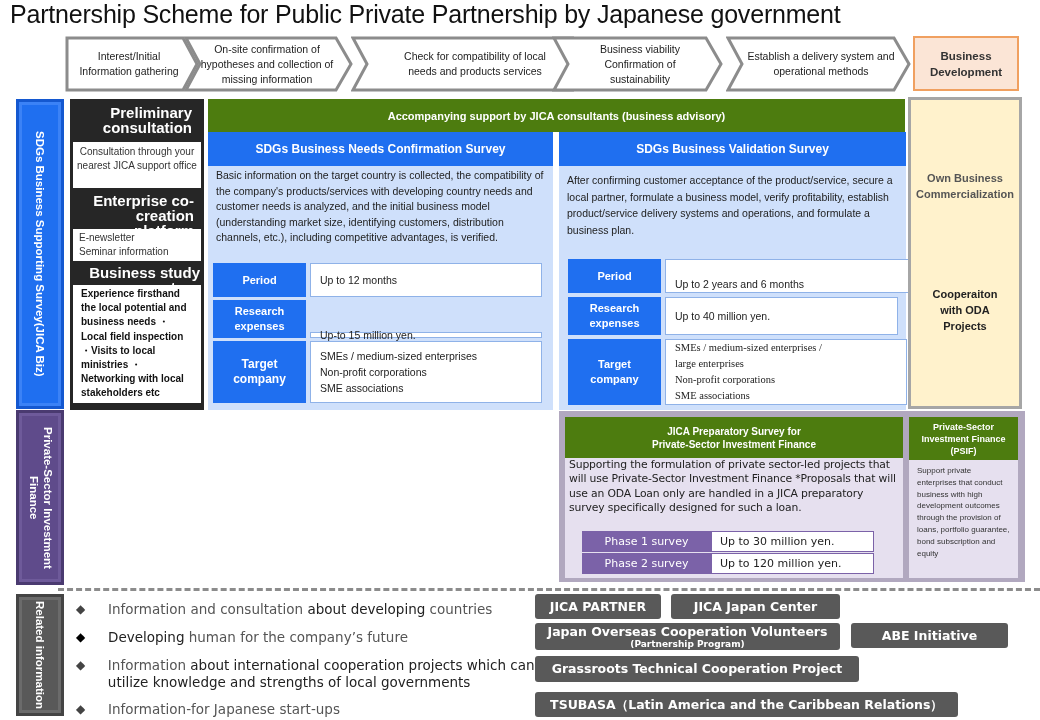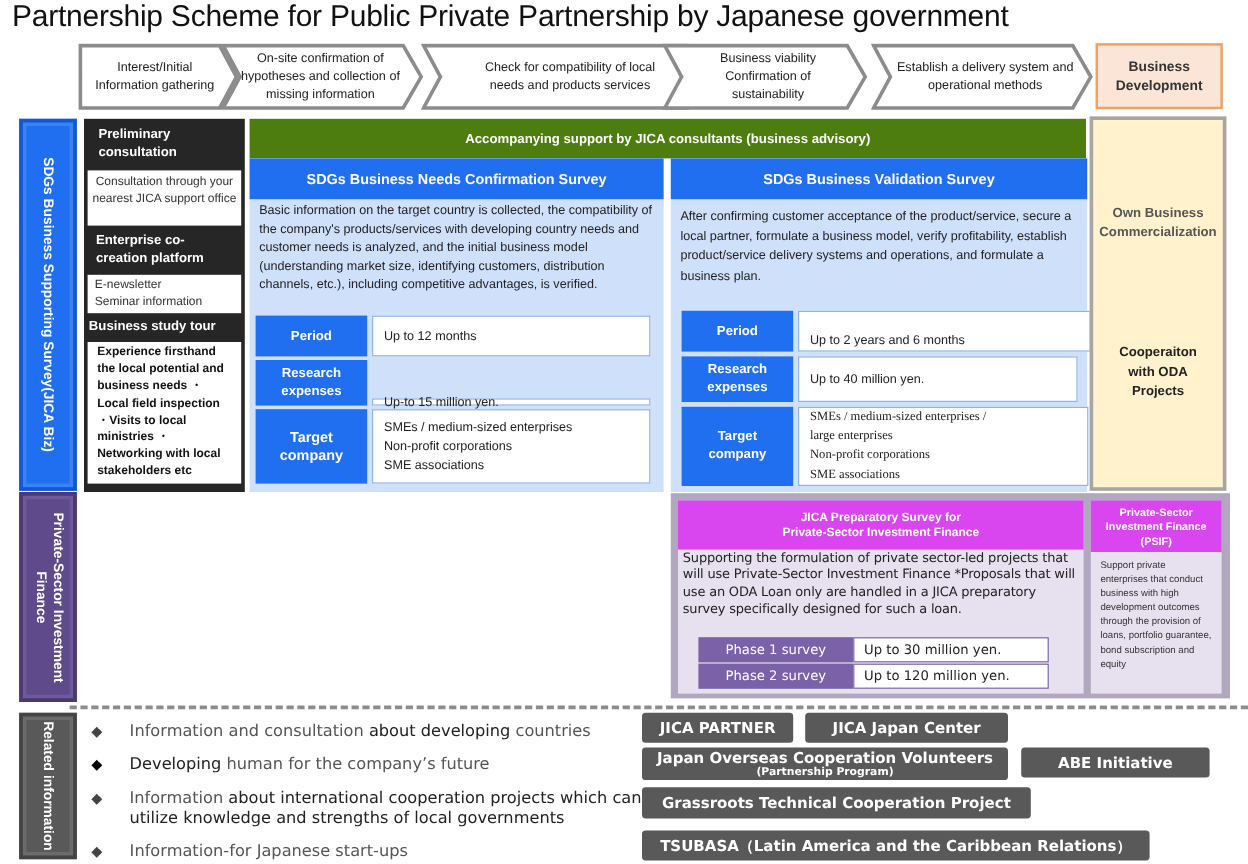--- a/index.html
+++ b/index.html
@@ -18,39 +18,39 @@
   
   .vbar { display: flex; align-items: center; justify-content: center; }
   .vbar .vt { writing-mode: vertical-rl; color: #fff; font-weight: bold; font-size: 11.5px; line-height: 14px; text-align: center; font-family: "Liberation Sans", sans-serif; }
   .vbar-blue { left: 16px; top: 99px; width: 48px; height: 310px; background: #1f6ff0; border: 3px solid #1458d0; box-shadow: inset 0 0 0 3px #3b82f6; }
   .vbar-purple { left: 16px; top: 410px; width: 48px; height: 175px; background: #5f4b8b; border: 3px solid #4a3a70; box-shadow: inset 0 0 0 3px #6e5a9a; }
   .vbar-gray { left: 16px; top: 594px; width: 48px; height: 122px; background: #595959; border: 3px solid #444; box-shadow: inset 0 0 0 3px #6b6b6b; }
   .vbar-gray .vt { font-size: 11.5px; }
 
   
   .leftcol { left: 70px; top: 99px; width: 134px; height: 311px; background: #262626; }
-  .lc-head { color: #fff; font-weight: bold; font-size: 11px; text-align: left; line-height: 15px; font-family: "Liberation Sans", sans-serif; }
+  .lc-head { color: #fff; font-weight: bold; font-size: 15px; text-align: right; line-height: 15px; font-family: "Liberation Sans", sans-serif; }
   .lc-body { background: #fff; margin: 0 3px; font-size: 10px; line-height: 14px; color: #333; font-family: "Liberation Sans", sans-serif; }
 
   
   .advisory { left: 208px; top: 99px; width: 697px; height: 33px; background: #4d7c0f; color: #fff; font-weight: bold; font-size: 11px; display: flex; align-items: center; justify-content: center; font-family: "Liberation Sans", sans-serif; }
 
   .panel { background: #cfe0fb; }
   .panel-head { background: #1f6ff0; color: #fff; font-weight: bold; font-size: 12px; height: 34px; display: flex; align-items: center; justify-content: center; font-family: "Liberation Sans", sans-serif; }
   .panel-desc { font-size: 10.5px; line-height: 15.5px; color: #222; padding: 2px 8px; font-family: "Liberation Sans", sans-serif; }
   .row { position: absolute; display: flex; }
   .row .k { background: #1f6ff0; color: #fff; font-weight: bold; font-size: 11px; line-height: 15px; display: flex; align-items: center; justify-content: center; text-align: center; font-family: "Liberation Sans", sans-serif; }
   .row .v { background: #fff; border: 1px solid #8fb2e8; font-size: 10.5px; line-height: 16px; color: #222; display: flex; flex-direction: column; justify-content: center; padding-left: 9px; margin-left: 4px; font-family: "Liberation Sans", sans-serif; }
 
   .yellowcol { left: 908px; top: 97px; width: 114px; height: 312px; background: #fff2cc; border: 3px solid #a6a6a6; }
   .yc-text { position: absolute; left: 0; width: 100%; text-align: center; font-size: 11px; line-height: 16px; font-weight: bold; font-family: "Liberation Sans", sans-serif; }
 
   
   .psif-wrap { left: 559px; top: 411px; width: 466px; height: 171px; background: #b1a8bf; }
-  .purple-head { background: #d946ef; color: #fff; font-weight: bold; font-size: 10px; line-height: 13px; text-align: center; display: flex; align-items: center; justify-content: center; font-family: "Liberation Sans", sans-serif; }
+  .purple-head { background: #4d7c0f; color: #fff; font-weight: bold; font-size: 10px; line-height: 13px; text-align: center; display: flex; align-items: center; justify-content: center; font-family: "Liberation Sans", sans-serif; }
   .psif-main { left: 565px; top: 417px; width: 338px; height: 161px; background: #e6e0ef; }
   .psif-desc { font-family: "DejaVu Sans", sans-serif; font-size: 10.8px; line-height: 14.3px; color: #222; padding: 0 4px; letter-spacing: -0.15px; }
   .phase { position: absolute; left: 17px; display: flex; height: 21px; }
   .phase .pk { width: 129px; background: #7b62a8; color: #fff; font-size: 11px; display: flex; align-items: center; justify-content: center; font-family: "DejaVu Sans", sans-serif; }
   .phase .pv { width: 163px; background: #fff; border: 1px solid #7b62a8; font-size: 11px; display: flex; align-items: center; padding-left: 8px; font-family: "DejaVu Sans", sans-serif; }
   .psif-side { left: 909px; top: 417px; width: 109px; height: 161px; background: #e6e0ef; }
   .psif-side-desc { font-size: 8px; line-height: 11.8px; color: #333; padding: 5px 8px; font-family: "Liberation Sans", sans-serif; }
 
   .dash { left: 58px; top: 588px; width: 982px; border-top: 3px dashed #8c8c8c; }
 

